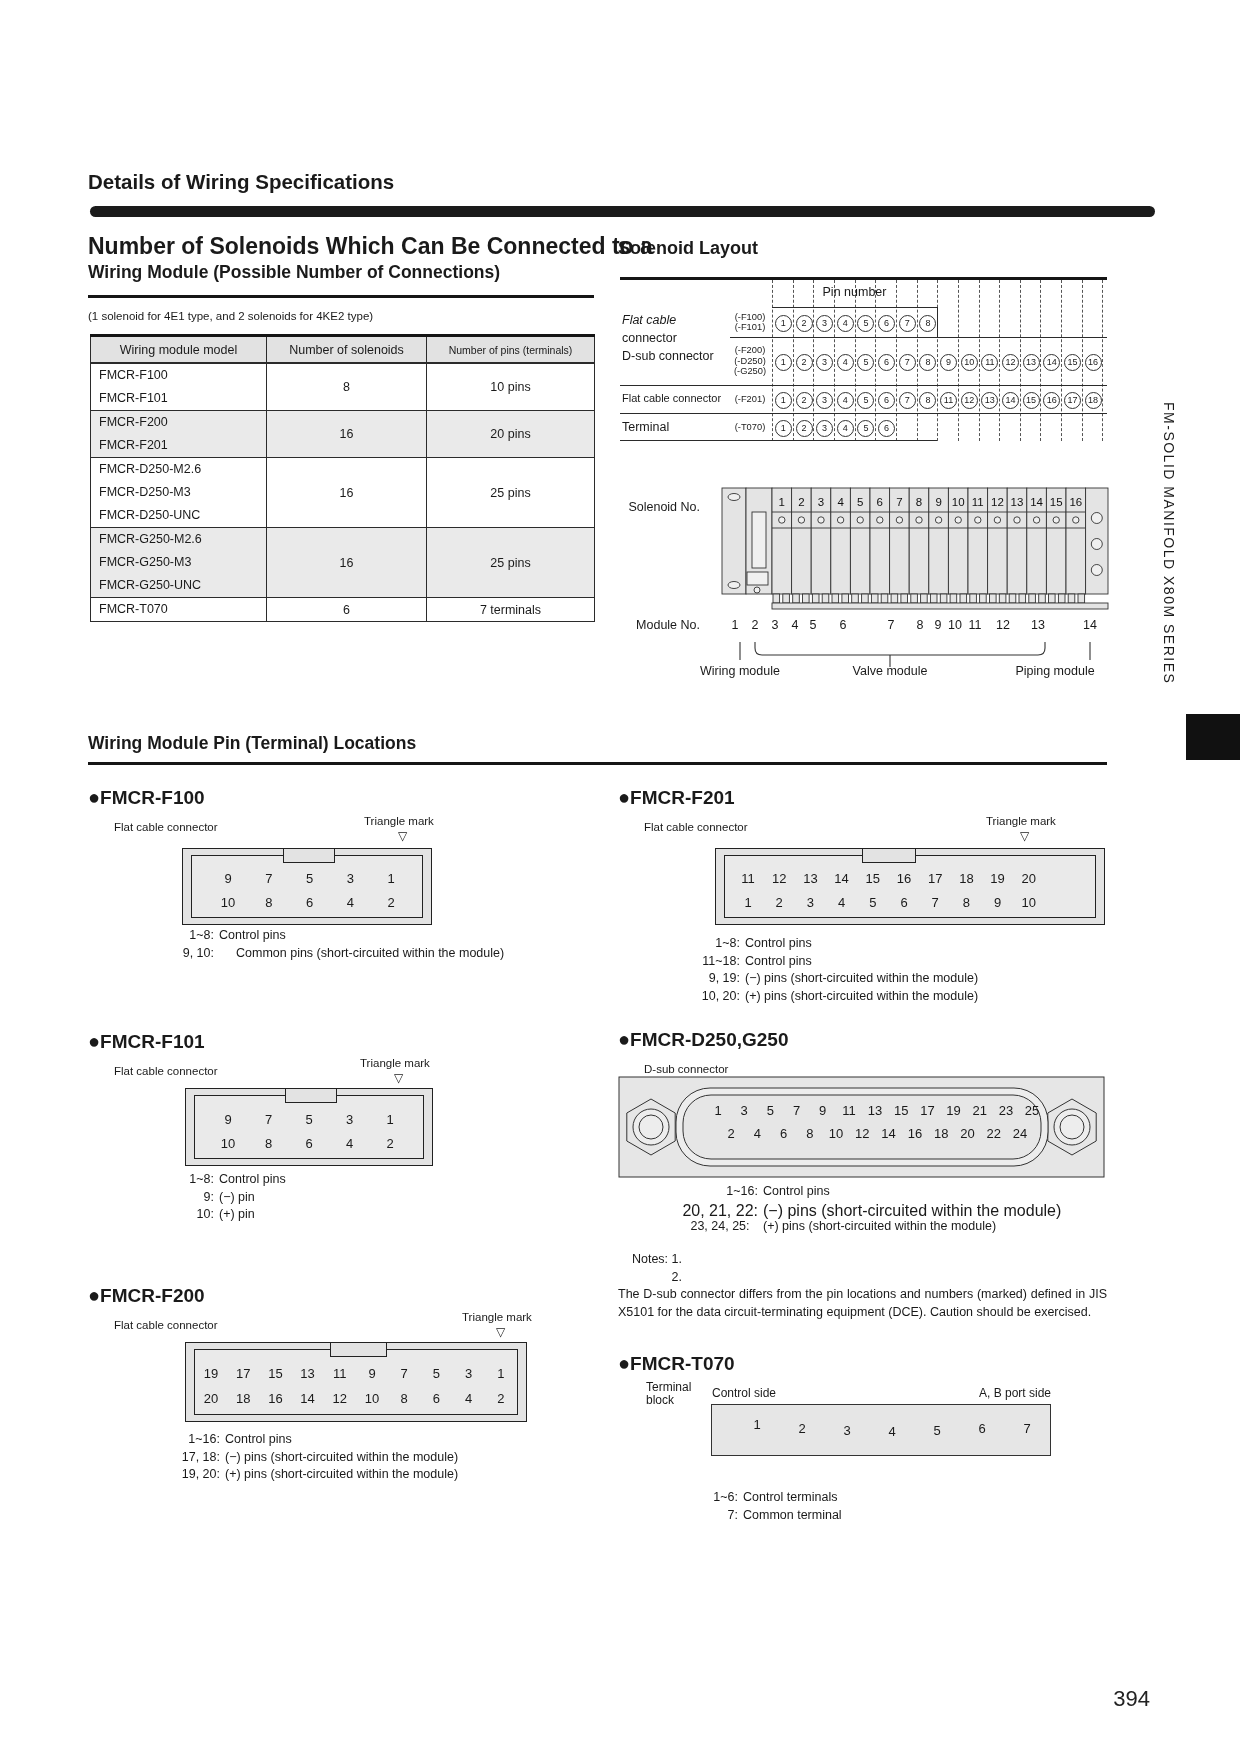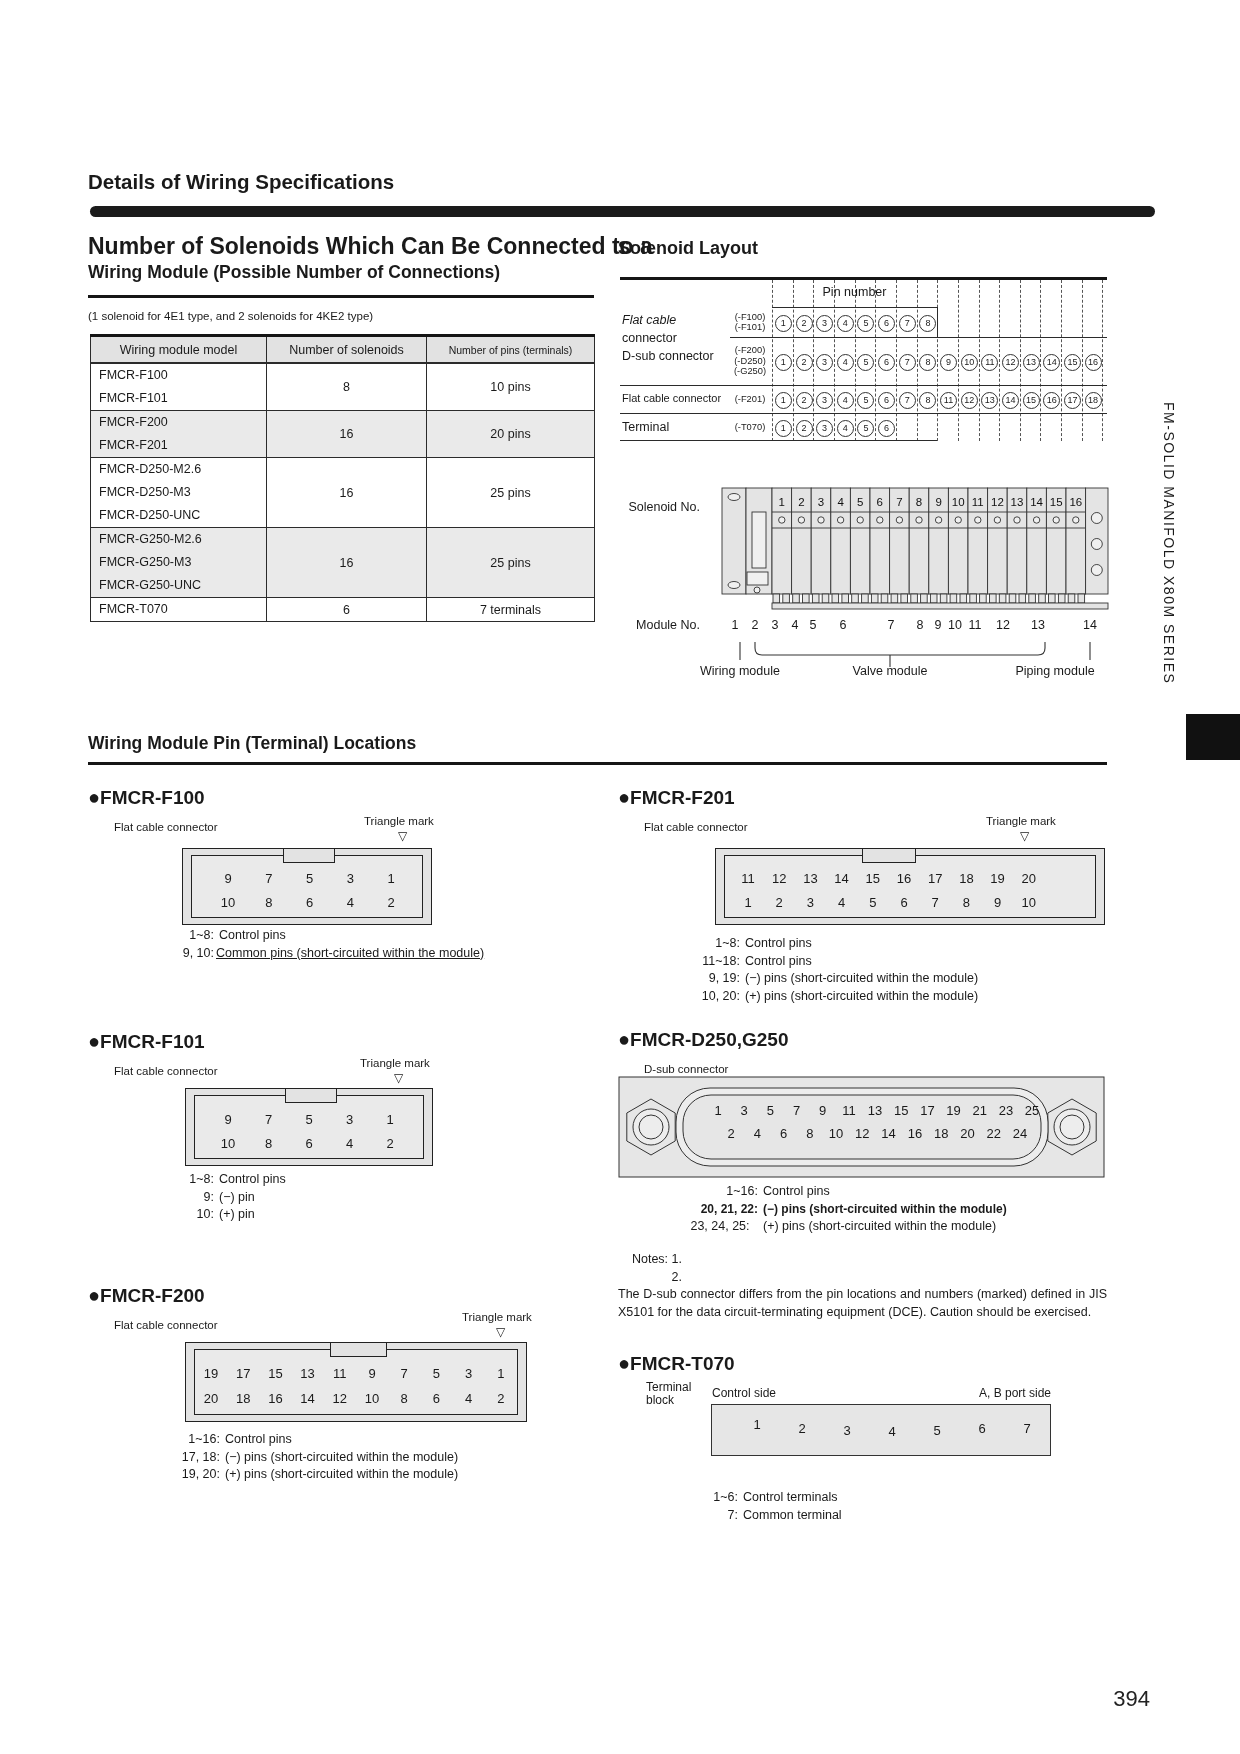--- a/index.html
+++ b/index.html
@@ -395,21 +395,21 @@
       <div style="position: absolute; left: 126.5px; top: 46px; transform: translateX(-50%); font-size: 13px;">6</div>
       <div style="position: absolute; left: 167.3px; top: 46px; transform: translateX(-50%); font-size: 13px;">4</div>
       <div style="position: absolute; left: 208px; top: 46px; transform: translateX(-50%); font-size: 13px;">2</div>
     </div>
     <div style="position: absolute; left: 170px; top: 928px; display: flex; font-size: 12.5px;">
       <span style="width: 44px; text-align: right; flex: 0 0 auto; white-space: pre;">1~8:</span>
       <span style="margin-left: 5px; white-space: pre;">Control pins</span>
     </div>
     <div style="position: absolute; left: 170px; top: 945.5px; display: flex; font-size: 12.5px;">
       <span style="width: 44px; text-align: right; flex: 0 0 auto; white-space: pre;">9, 10:</span>
-      <span style="margin-left: 2px; white-space: pre; text-decoration: underline;">Common pins (short-circuited within the module)</span>
+      <span style="margin-left: 22px; white-space: pre;">Common pins (short-circuited within the module)</span>
     </div>
     <div style="position: absolute; left: 618px; top: 786px; font-size: 19px; font-weight: bold;"><span style="font-size: 20px;">●</span><span>FMCR-F201</span></div>
     <div style="position: absolute; left: 644px; top: 821px; font-size: 11.5px;">Flat cable connector</div>
     <div style="position: absolute; left: 986px; top: 815px; font-size: 11.5px;">Triangle mark</div>
     <div style="position: absolute; left: 1020px; top: 829px; font-size: 12px;">▽</div>
     <div style="position: absolute; left: 715px; top: 848px; width: 390px; height: 77px; border: 1.6px solid rgb(34, 34, 34); background: rgb(227, 227, 227); box-sizing: border-box;">
       <div style="position: absolute; inset: 6px 8px; border: 1.4px solid rgb(34, 34, 34); background: rgb(234, 234, 234);"></div>
       <div style="position: absolute; left: 145.6px; top: 0px; width: 52px; height: 13px; background: rgb(227, 227, 227); border-right: 1.4px solid rgb(34, 34, 34); border-bottom: 1.4px solid rgb(34, 34, 34); border-left: 1.4px solid rgb(34, 34, 34); border-image: initial; border-top: none;"></div>
       <div style="position: absolute; left: 32px; top: 22px; transform: translateX(-50%); font-size: 13px;">11</div>
       <div style="position: absolute; left: 63.2px; top: 22px; transform: translateX(-50%); font-size: 13px;">12</div>
@@ -515,21 +515,21 @@
       <div style="position: absolute; left: 296.9px; top: 50px; transform: translateX(-50%); font-size: 13px;">16</div>
       <div style="position: absolute; left: 323.2px; top: 50px; transform: translateX(-50%); font-size: 13px;">18</div>
       <div style="position: absolute; left: 349.4px; top: 50px; transform: translateX(-50%); font-size: 13px;">20</div>
       <div style="position: absolute; left: 375.7px; top: 50px; transform: translateX(-50%); font-size: 13px;">22</div>
       <div style="position: absolute; left: 402px; top: 50px; transform: translateX(-50%); font-size: 13px;">24</div>
     </div>
     <div style="position: absolute; left: 682px; top: 1184px; display: flex; font-size: 12.5px;">
       <span style="width: 76px; text-align: right; flex: 0 0 auto; white-space: pre;">1~16:</span>
       <span style="margin-left: 5px; white-space: pre;">Control pins</span>
     </div>
-    <div style="position: absolute; left: 682px; top: 1201.5px; display: flex; font-size: 12px; font-weight: bold;">
+    <div style="position: absolute; left: 682px; top: 1201.5px; display: flex; font-size: 16px;">
       <span style="width: 76px; text-align: right; flex: 0 0 auto; white-space: pre;">20, 21, 22:</span>
       <span style="margin-left: 5px; white-space: pre;">(−) pins (short-circuited within the module)</span>
     </div>
     <div style="position: absolute; left: 682px; top: 1219px; display: flex; font-size: 12.5px;">
       <span style="width: 76px; text-align: center; flex: 0 0 auto; white-space: pre;">23, 24, 25:</span>
       <span style="margin-left: 5px; white-space: pre;">(+) pins (short-circuited within the module)</span>
     </div>
     <div style="position: absolute; left: 88px; top: 1284px; font-size: 19px; font-weight: bold;"><span style="font-size: 20px;">●</span><span>FMCR-F200</span></div>
     <div style="position: absolute; left: 114px; top: 1319px; font-size: 11.5px;">Flat cable connector</div>
     <div style="position: absolute; left: 462px; top: 1311px; font-size: 11.5px;">Triangle mark</div>

